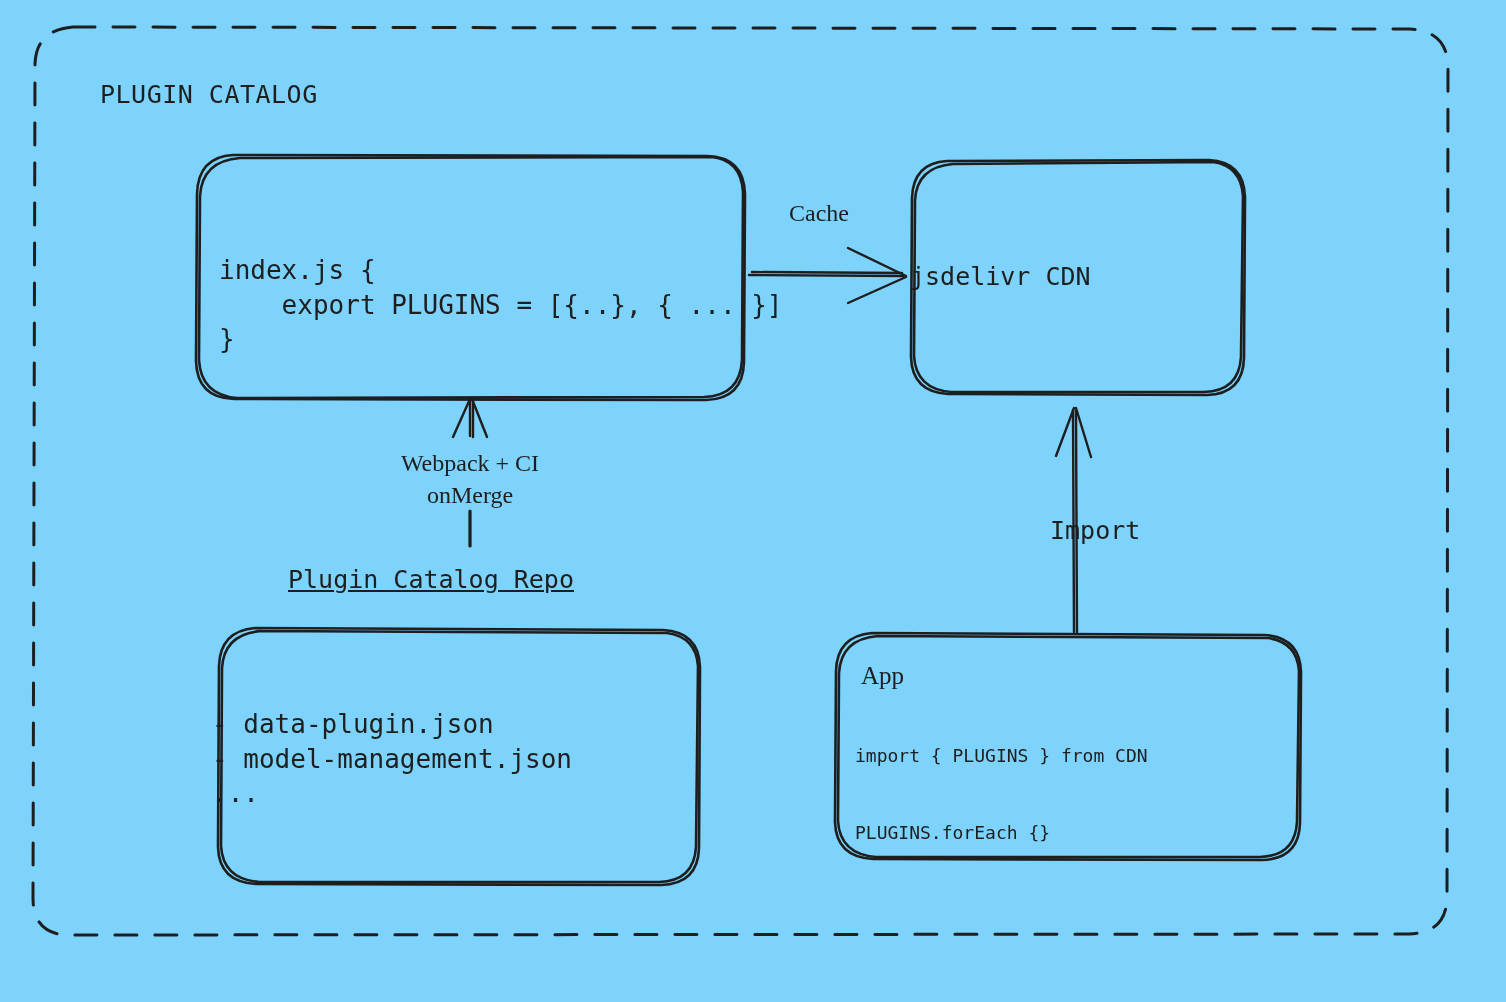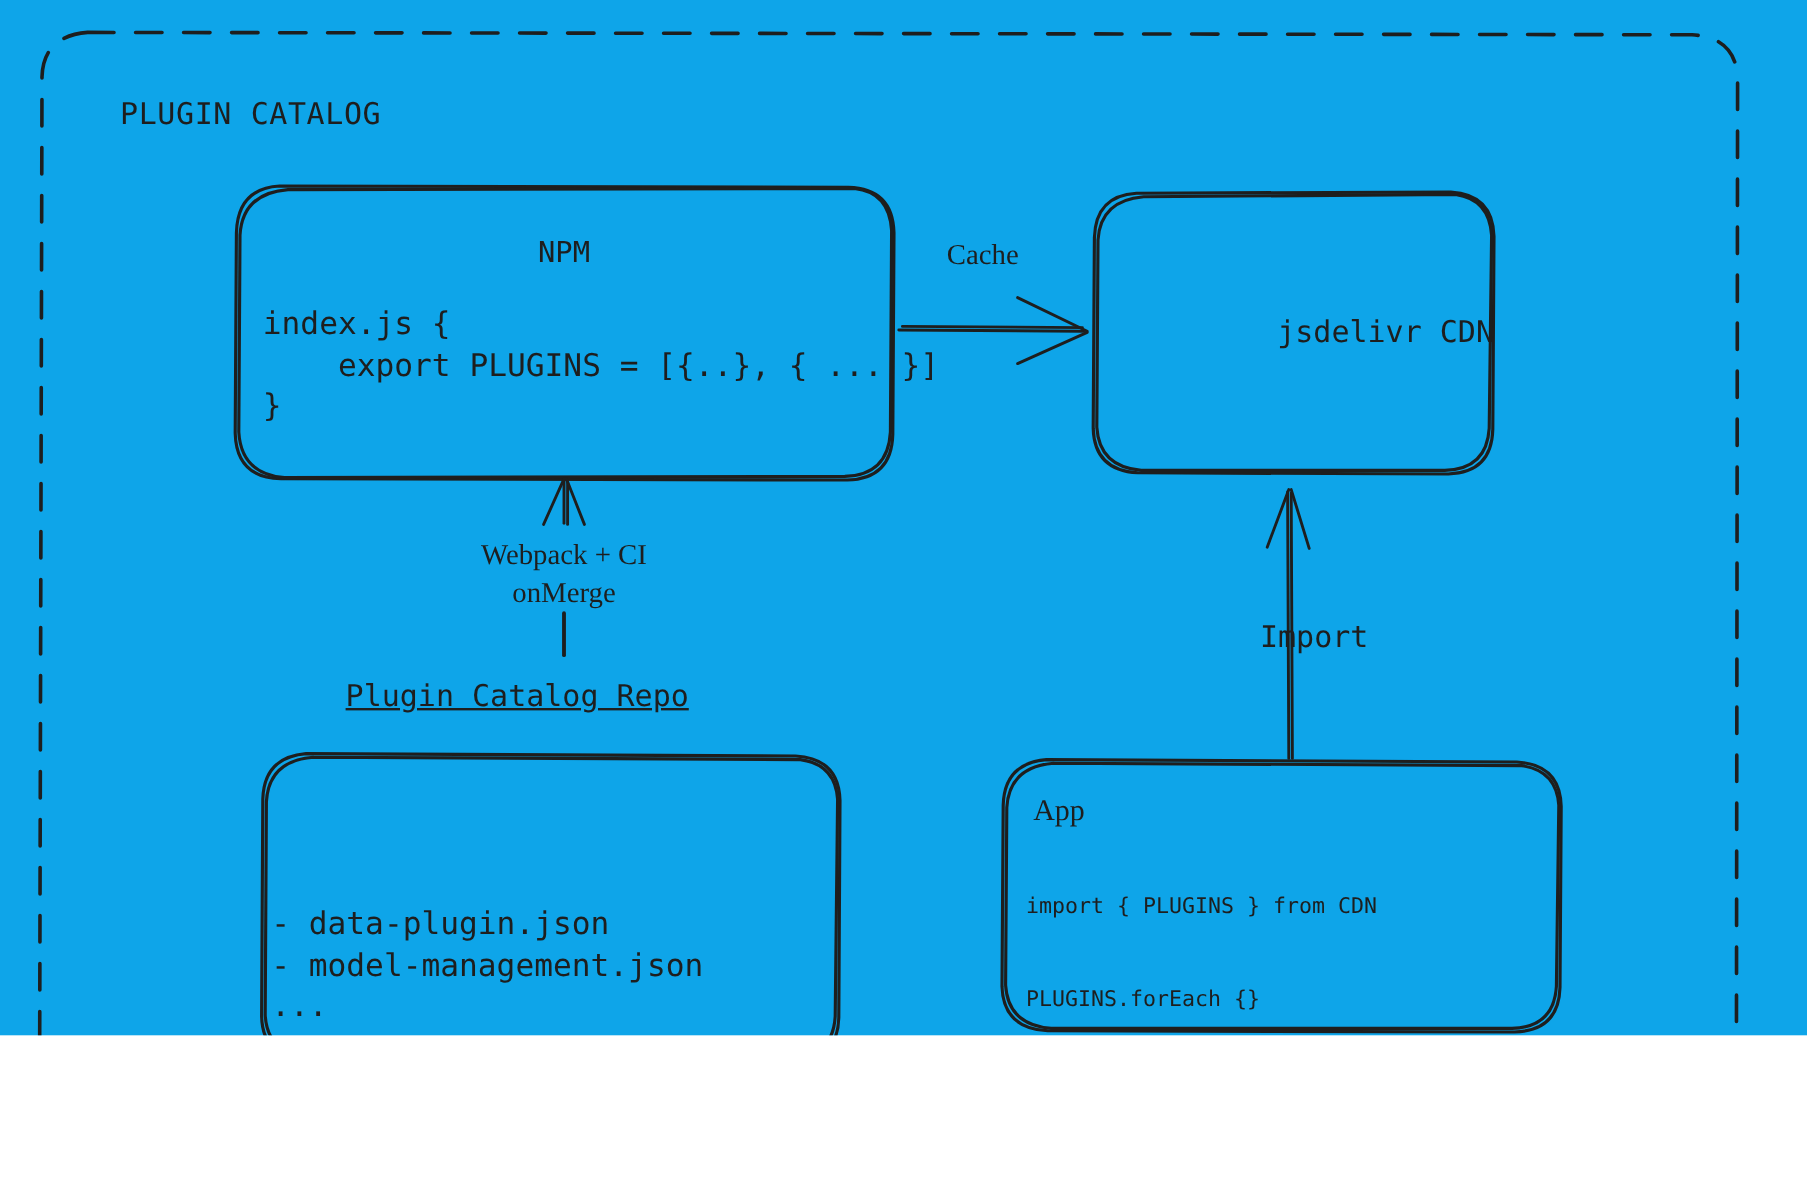--- a/index.html
+++ b/index.html
@@ -7,22 +7,22 @@
     margin: 0;
     padding: 0;
     background: #ffffff;
   }
   body {
     font-family: "DejaVu Sans Mono", monospace;
   }
   #canvas {
     position: relative;
     width: 1506px;
-    height: 863px;
-    background: #0ea5e9;
+    height: 1002px;
+    background: #7dd3fc;
     overflow: hidden;
   }
   svg.layer {
     position: absolute;
     left: 0;
     top: 0;
     width: 1506px;
     height: 1002px;
     pointer-events: none;
   }
@@ -56,21 +56,21 @@
   #npm-code {
     left: 219px;
     top: 253px;
     font-size: 26px;
     line-height: 1.33;
   }
   #cdn-title {
     left: 910px;
     top: 264px;
     width: 335px;
-    text-align: right;
+    text-align: left;
     font-size: 25px;
   }
   #cache-label {
     left: 789px;
     top: 201px;
     font-size: 24px;
   }
   #webpack-label {
     left: 325px;
     top: 447px;
@@ -80,25 +80,24 @@
     line-height: 1.35;
     font-family: Liberation Serif, serif;
   }
   #repo-label {
     left: 288px;
     top: 567px;
     font-size: 25px;
     text-decoration: underline;
   }
   #repo-list {
-    left: 226px;
+    left: 212px;
     top: 707px;
     font-size: 26px;
     line-height: 1.33;
-    margin-top: 46px;
   }
   #import-label {
     left: 1050px;
     top: 518px;
     font-size: 25px;
   }
   #app-title {
     left: 861px;
     top: 663px;
     font-size: 25px;
@@ -174,21 +173,20 @@
         <path d="M1077,632 L1076,411"></path>
         <path d="M1056,456 L1074,408"></path>
         <path d="M1091,457 L1076,408"></path>
       </g>
 
     </g>
   </svg>
 
   <div class="txt mono" id="group-title">PLUGIN CATALOG</div>
 
-  <div class="txt mono" id="npm-title">NPM</div>
 
   <div class="txt mono" id="npm-code">index.js {
     export PLUGINS = [{..}, { ... }]
 }</div>
 
   <div class="txt mono" id="cdn-title">jsdelivr CDN</div>
 
   <div class="txt sans" id="cache-label">Cache</div>
 
   <div class="txt mono" id="webpack-label">Webpack + CI

